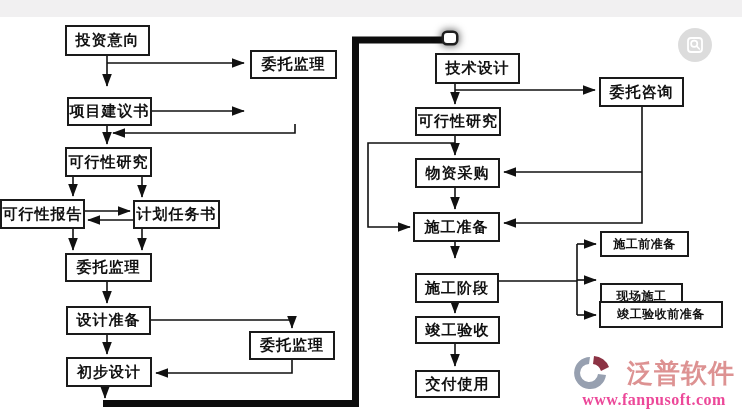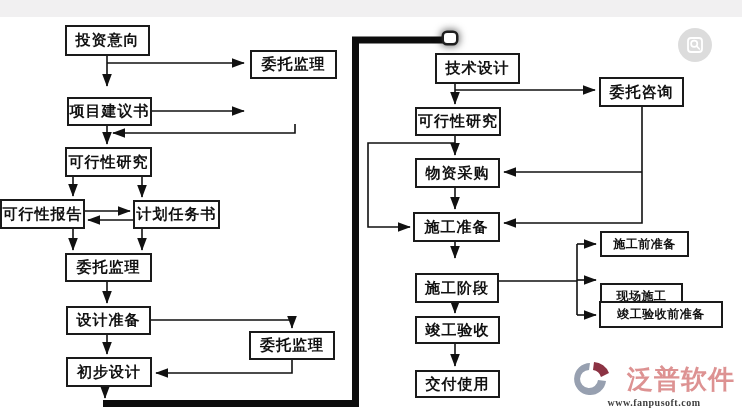--- a/index.html
+++ b/index.html
@@ -14,21 +14,21 @@
   #cursor-dot{position:absolute;left:444px;top:33px;width:12px;height:10px;z-index:4;
         background:#fff;border-radius:3px;
         box-shadow:0 0 0 2.5px #1f1f1f,0 0 7px 4px rgba(25,25,25,.55);}
   #magnifier-btn{position:absolute;left:678px;top:28px;width:34px;height:34px;z-index:5;
         background:#d9d9d9;border-radius:50%;opacity:.9;display:flex;
         align-items:center;justify-content:center;cursor:pointer;}
   #brand{position:absolute;right:7px;bottom:6px;z-index:3;text-align:center;line-height:1;}
   #brand .row{display:flex;align-items:center;gap:16px;}
   #brand .name{font-weight:bold;font-size:26px;color:#dd9292;letter-spacing:1px;}
   #brand .url{font-family:"Liberation Serif","DejaVu Serif",serif;font-weight:bold;
-        font-size:10px;color:#404040;margin-top:2px;letter-spacing:0.5px;}
+        font-size:16px;color:#ec4899;margin-top:2px;letter-spacing:0.5px;}
 </style>
 </head>
 <body>
 
 <div id="stage">
   <div id="top-strip"></div>
 
   <svg class="connectors" width="742" height="414">
     <defs>
       <marker id="ah" viewBox="0 0 8 6" markerWidth="8" markerHeight="6" refX="7.5" refY="3" orient="auto">

